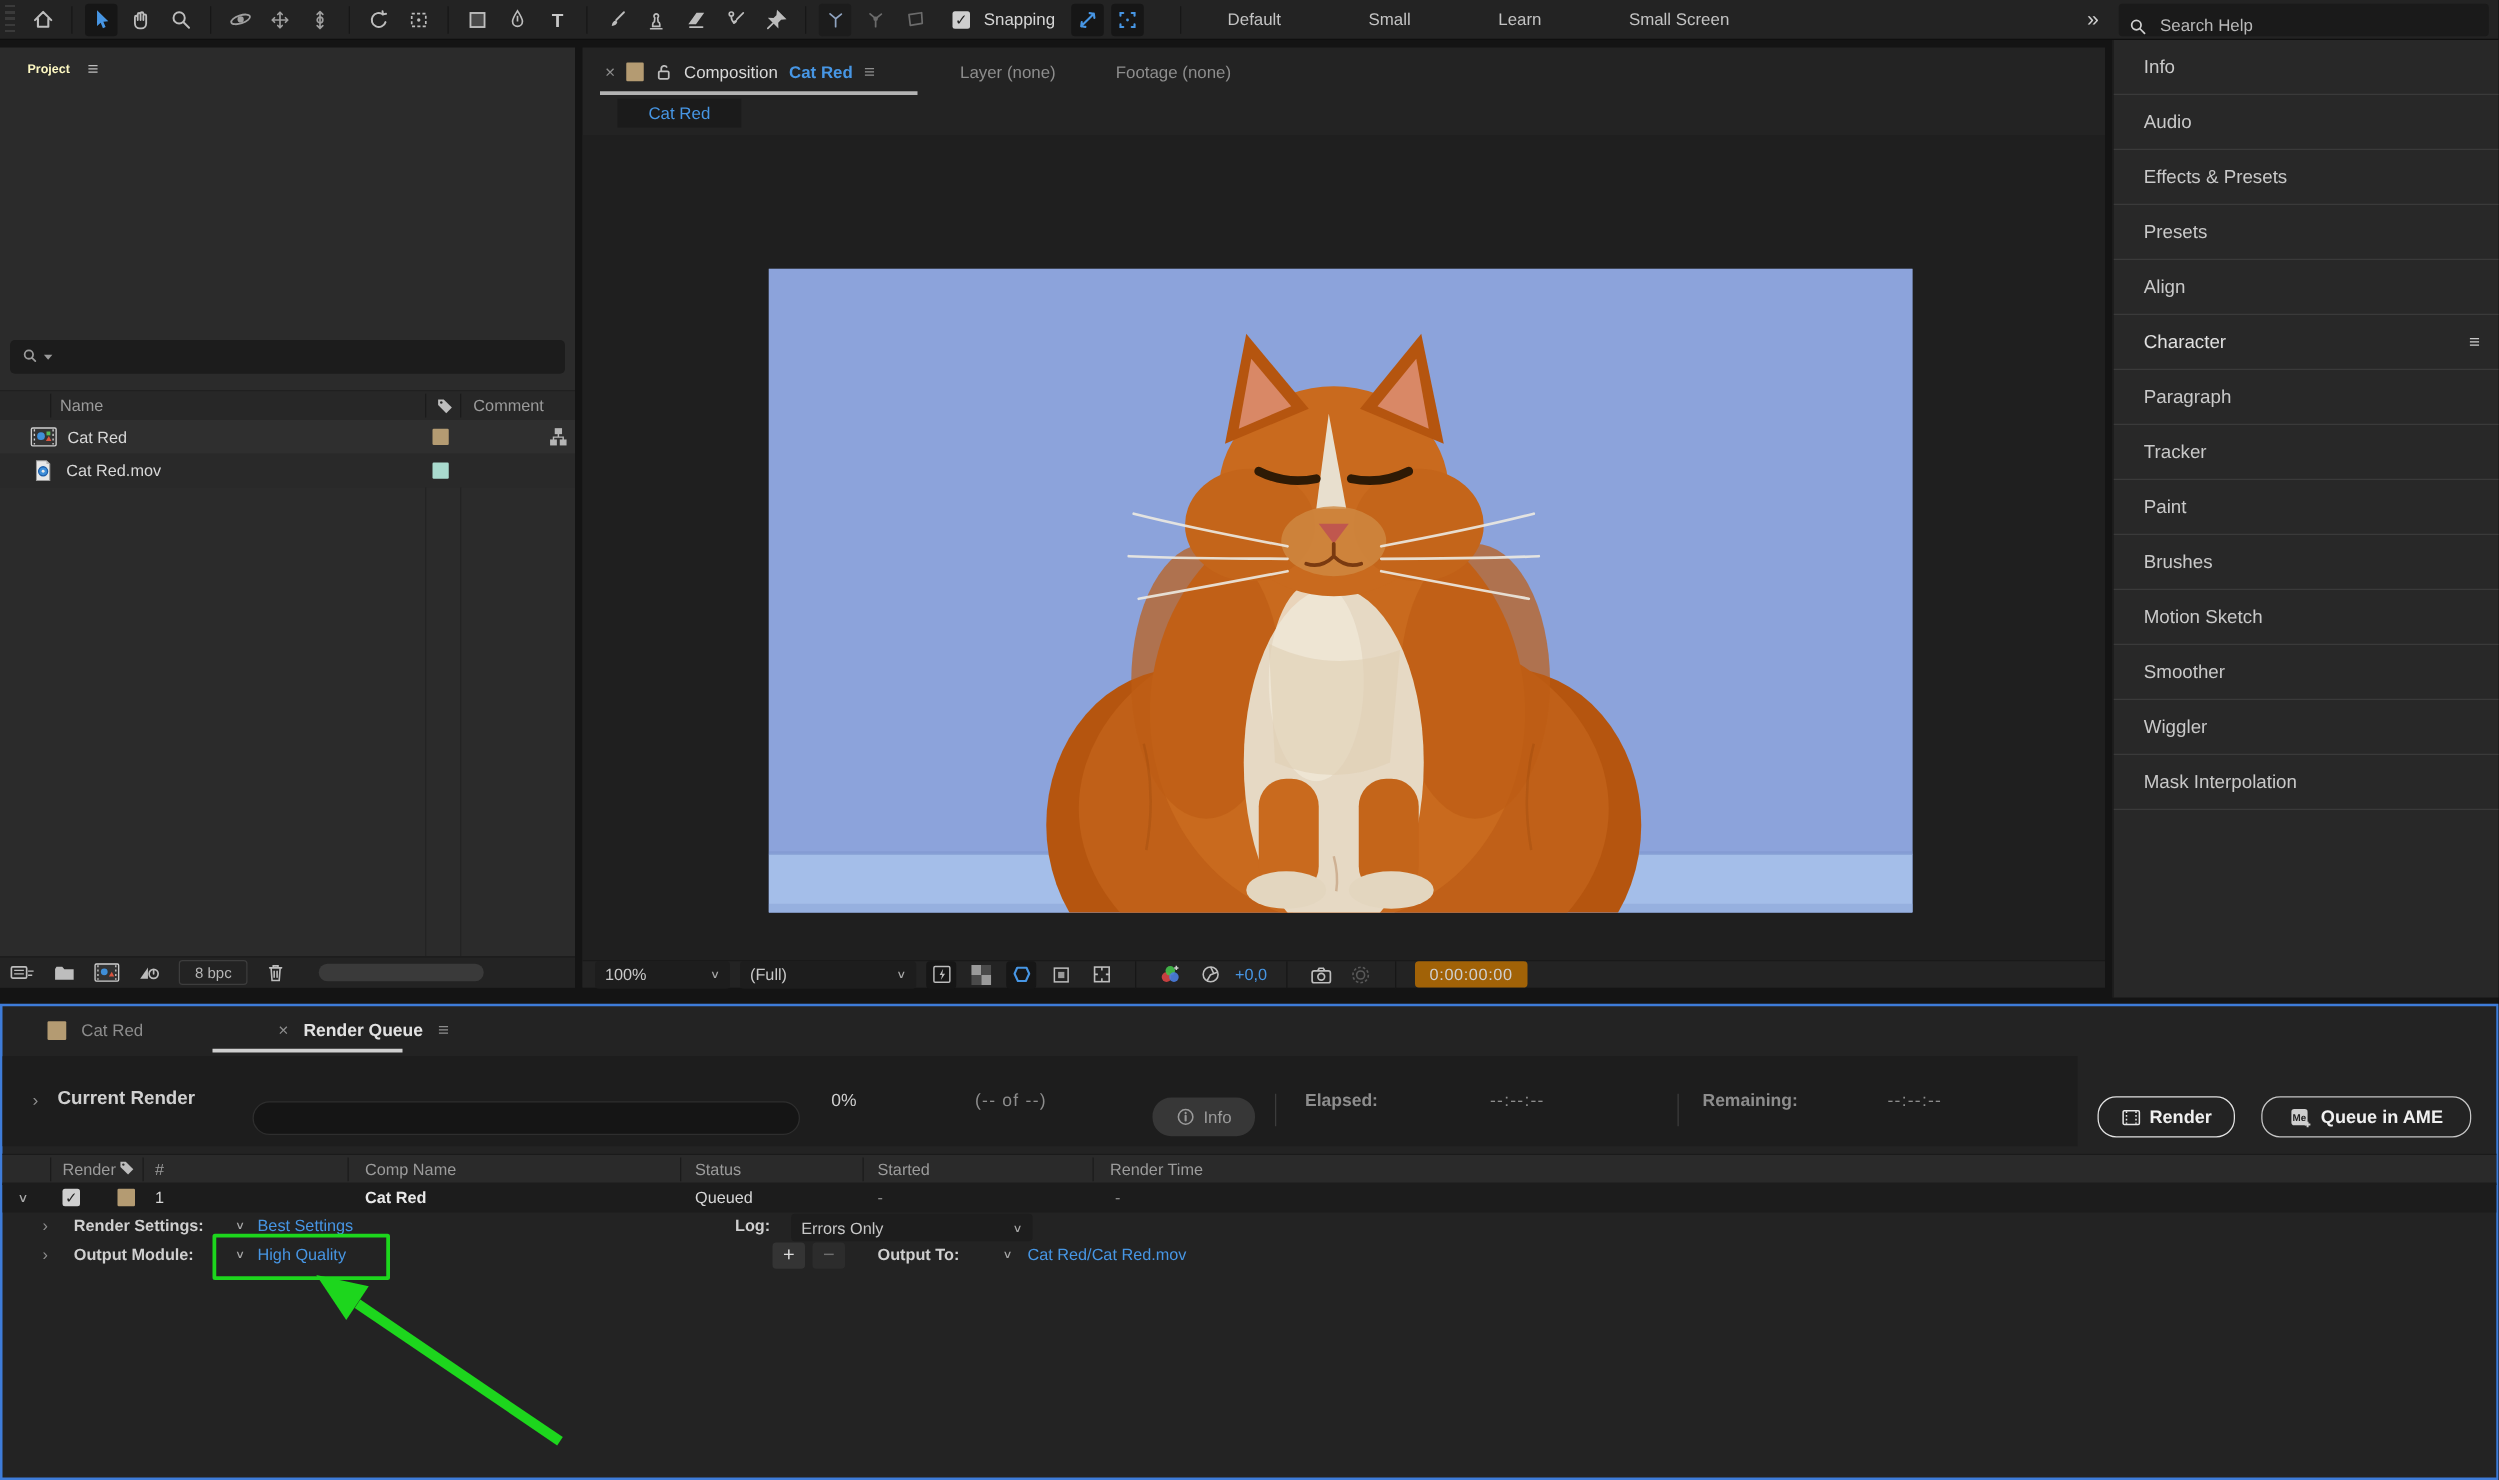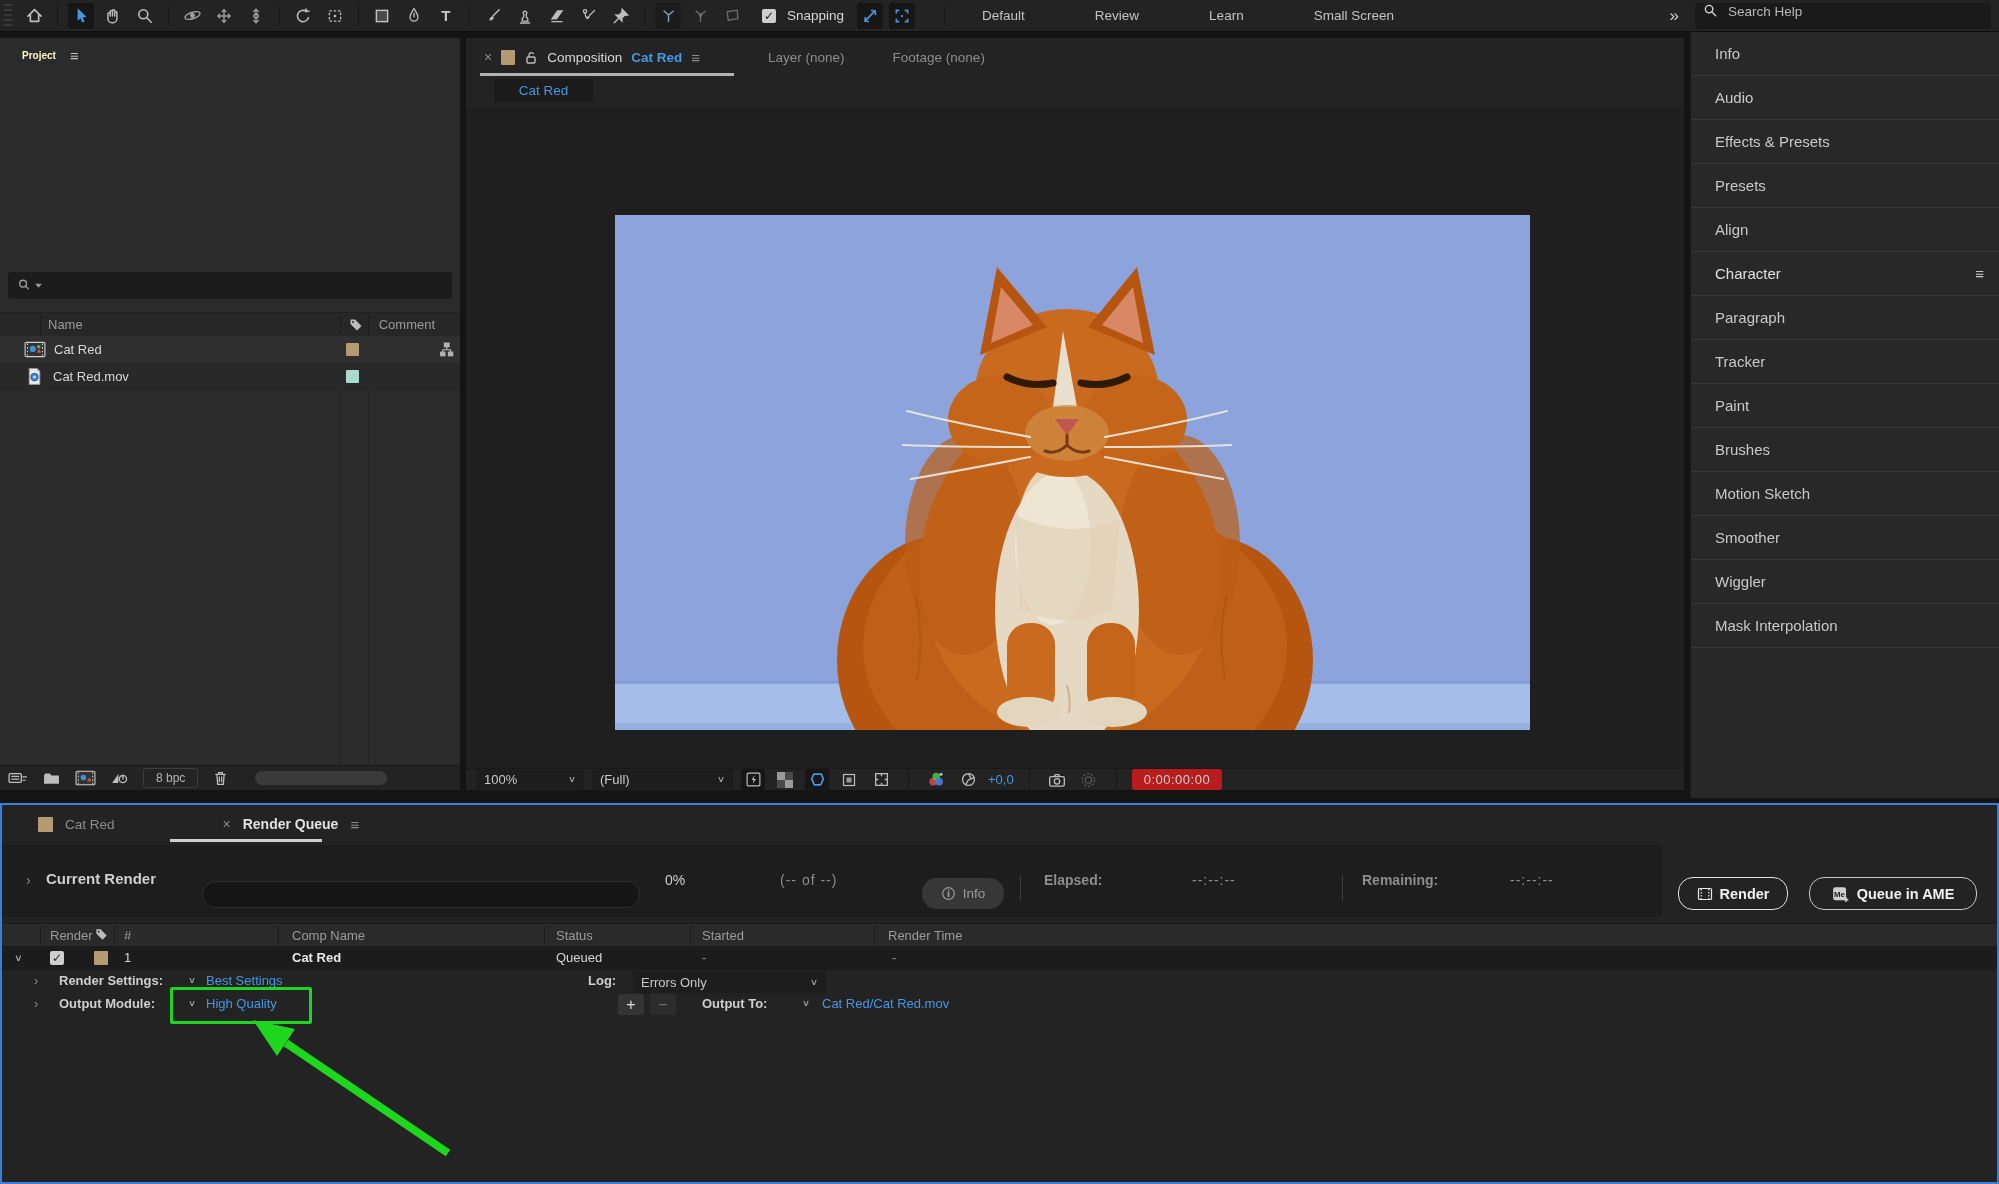--- a/index.html
+++ b/index.html
@@ -14,21 +14,21 @@
   #toolbar{left:0;top:0;width:1999px;height:32px;background:#232323;border-bottom:1px solid #0f0f0f;
            display:flex;align-items:center;padding-left:4px;box-sizing:border-box}
   .grip{width:8px;height:24px;margin-right:6px;
         background:repeating-linear-gradient(to bottom,#3a3a3a 0 2px,transparent 2px 5px);}
   .tool{width:26px;height:26px;display:flex;align-items:center;justify-content:center;border-radius:3px;margin:0 3px}
   .tool.active{background:#161616}
   .tsep{width:1px;height:22px;background:#171717;margin:0 7px}
   .ws{color:#c3c3c3;font-size:13.5px;margin-right:70px;white-space:nowrap}
   .checkbox{width:14px;height:14px;background:#cfcfcf;border-radius:2px;color:#222;font-size:12px;
             display:flex;align-items:center;justify-content:center;font-weight:bold}
-  #searchbox{width:280px;height:26px;background:#1a1a1a;border-radius:3px;display:flex;align-items:flex-start;
+  #searchbox{width:280px;height:26px;background:#1a1a1a;border-radius:3px;display:flex;align-items:flex-end;
              padding:0 8px;margin-right:8px}
   #searchbox input{background:transparent;border:0;outline:0;color:#cfcfcf;font-size:13.5px;width:220px;
                    font-family:"Liberation Sans","DejaVu Sans",sans-serif}
   #searchbox input::placeholder{color:#b9b9b9}
   
   #project{left:0;top:38px;width:460px;height:752px;background:#2b2b2b}
   #proj-search{position:absolute;left:8px;top:234px;width:444px;height:27px;background:#1c1c1c;border-radius:4px;
                display:flex;align-items:center;padding-left:9px;box-sizing:border-box}
   .pcolhead{position:absolute;left:0;top:274px;width:460px;height:23px;background:#272727;
             border-top:1px solid #202020;border-bottom:1px solid #202020;display:flex;align-items:center;color:#9b9b9b}
@@ -45,21 +45,21 @@
   .subtab{position:absolute;left:28px;top:41px;width:99px;height:23px;background:#1b1b1b;display:flex;
           align-items:center;justify-content:center}
   #canvas{position:absolute;left:0;top:70px;width:1218px;height:660px;background:#1f1f1f}
   #compimg{position:absolute;left:149px;top:107px;width:915px;height:515px;background:var(--comp_bg)}
   #viewerbar{position:absolute;left:0;top:730px;width:1218px;height:22px;background:#232323;border-top:1px solid #191919;
              display:flex;align-items:center;padding-left:10px;box-sizing:border-box;gap:8px}
   .vb-dd{height:22px;background:#1d1d1d;border-radius:3px;display:flex;align-items:center;justify-content:space-between;
          padding:0 8px;color:#c9c9c9}
   .vb-ic{width:24px;height:22px;display:flex;align-items:center;justify-content:center;border-radius:3px}
   .vb-ic.boxed{background:#161616}
-  .tcode{background:#b91c1c;border-radius:3px;padding:3px 12px;color:#cfcfcf;letter-spacing:.5px}
+  .tcode{background:#a16207;border-radius:3px;padding:3px 12px;color:#cfcfcf;letter-spacing:.5px}
   
   #sidebar{left:1690px;top:32px;width:309px;height:766px;background:#282828;border-left:1px solid #1a1a1a}
   .side-row{height:43px;border-bottom:1px solid #3a3a3a;display:flex;align-items:center;
             padding:0 16px 0 24px;font-size:15px;color:#c9c9c9;justify-content:space-between}
   
   #rq{left:0;top:803px;width:1999px;height:381px;background:#232323;border:2px solid var(--focus_border);box-sizing:border-box}
   .rq-tabs{position:absolute;left:0;top:0;width:100%;height:38px;display:flex;align-items:center}
   .rq-underline{position:absolute;left:168px;top:34px;width:152px;height:2.5px;background:#cfcfcf}
   #cur-render{position:absolute;left:0;top:40px;width:1660px;height:72px;background:#1d1d1d}
   .progress{position:absolute;left:200px;top:36px;width:438px;height:27px;background:#151515;border:1px solid #2e2e2e;
@@ -230,21 +230,21 @@
     </div>
     <div class="tool" style="background:#161616">
       <svg width="18" height="18" viewBox="0 0 16 16" fill="none" stroke="#4796E4" stroke-width="1.5" stroke-linecap="round">
           <path d="M5 3 h-2 v2 M11 3 h2 v2 M5 13 h-2 v-2 M11 13 h2 v-2"></path>
           <circle cx="8" cy="8" r="1" fill="#4796E4" stroke="none"></circle>
         </svg>
     </div>
     <div class="tsep" style="margin-left:26px"></div>
 
     <span class="ws" style="margin-left:30px">Default</span>
-    <span class="ws">Review</span>
+    <span class="ws">Small</span>
     <span class="ws">Learn</span>
     <span class="ws" style="margin-right:12px">Small Screen</span>
 
     <span style="margin-left:auto;margin-right:16px;font-size:17px;color:#d0d0d0">»</span>
 
     <div id="searchbox">
       <svg width="15" height="15" viewBox="0 0 16 16" fill="none" stroke="#cfcfcf" stroke-width="1.5" stroke-linecap="round" style="margin-right:8px">
           <circle cx="6.5" cy="6.5" r="4"></circle>
           <path d="M9.6 9.6 L13.5 13.5"></path>
         </svg>

